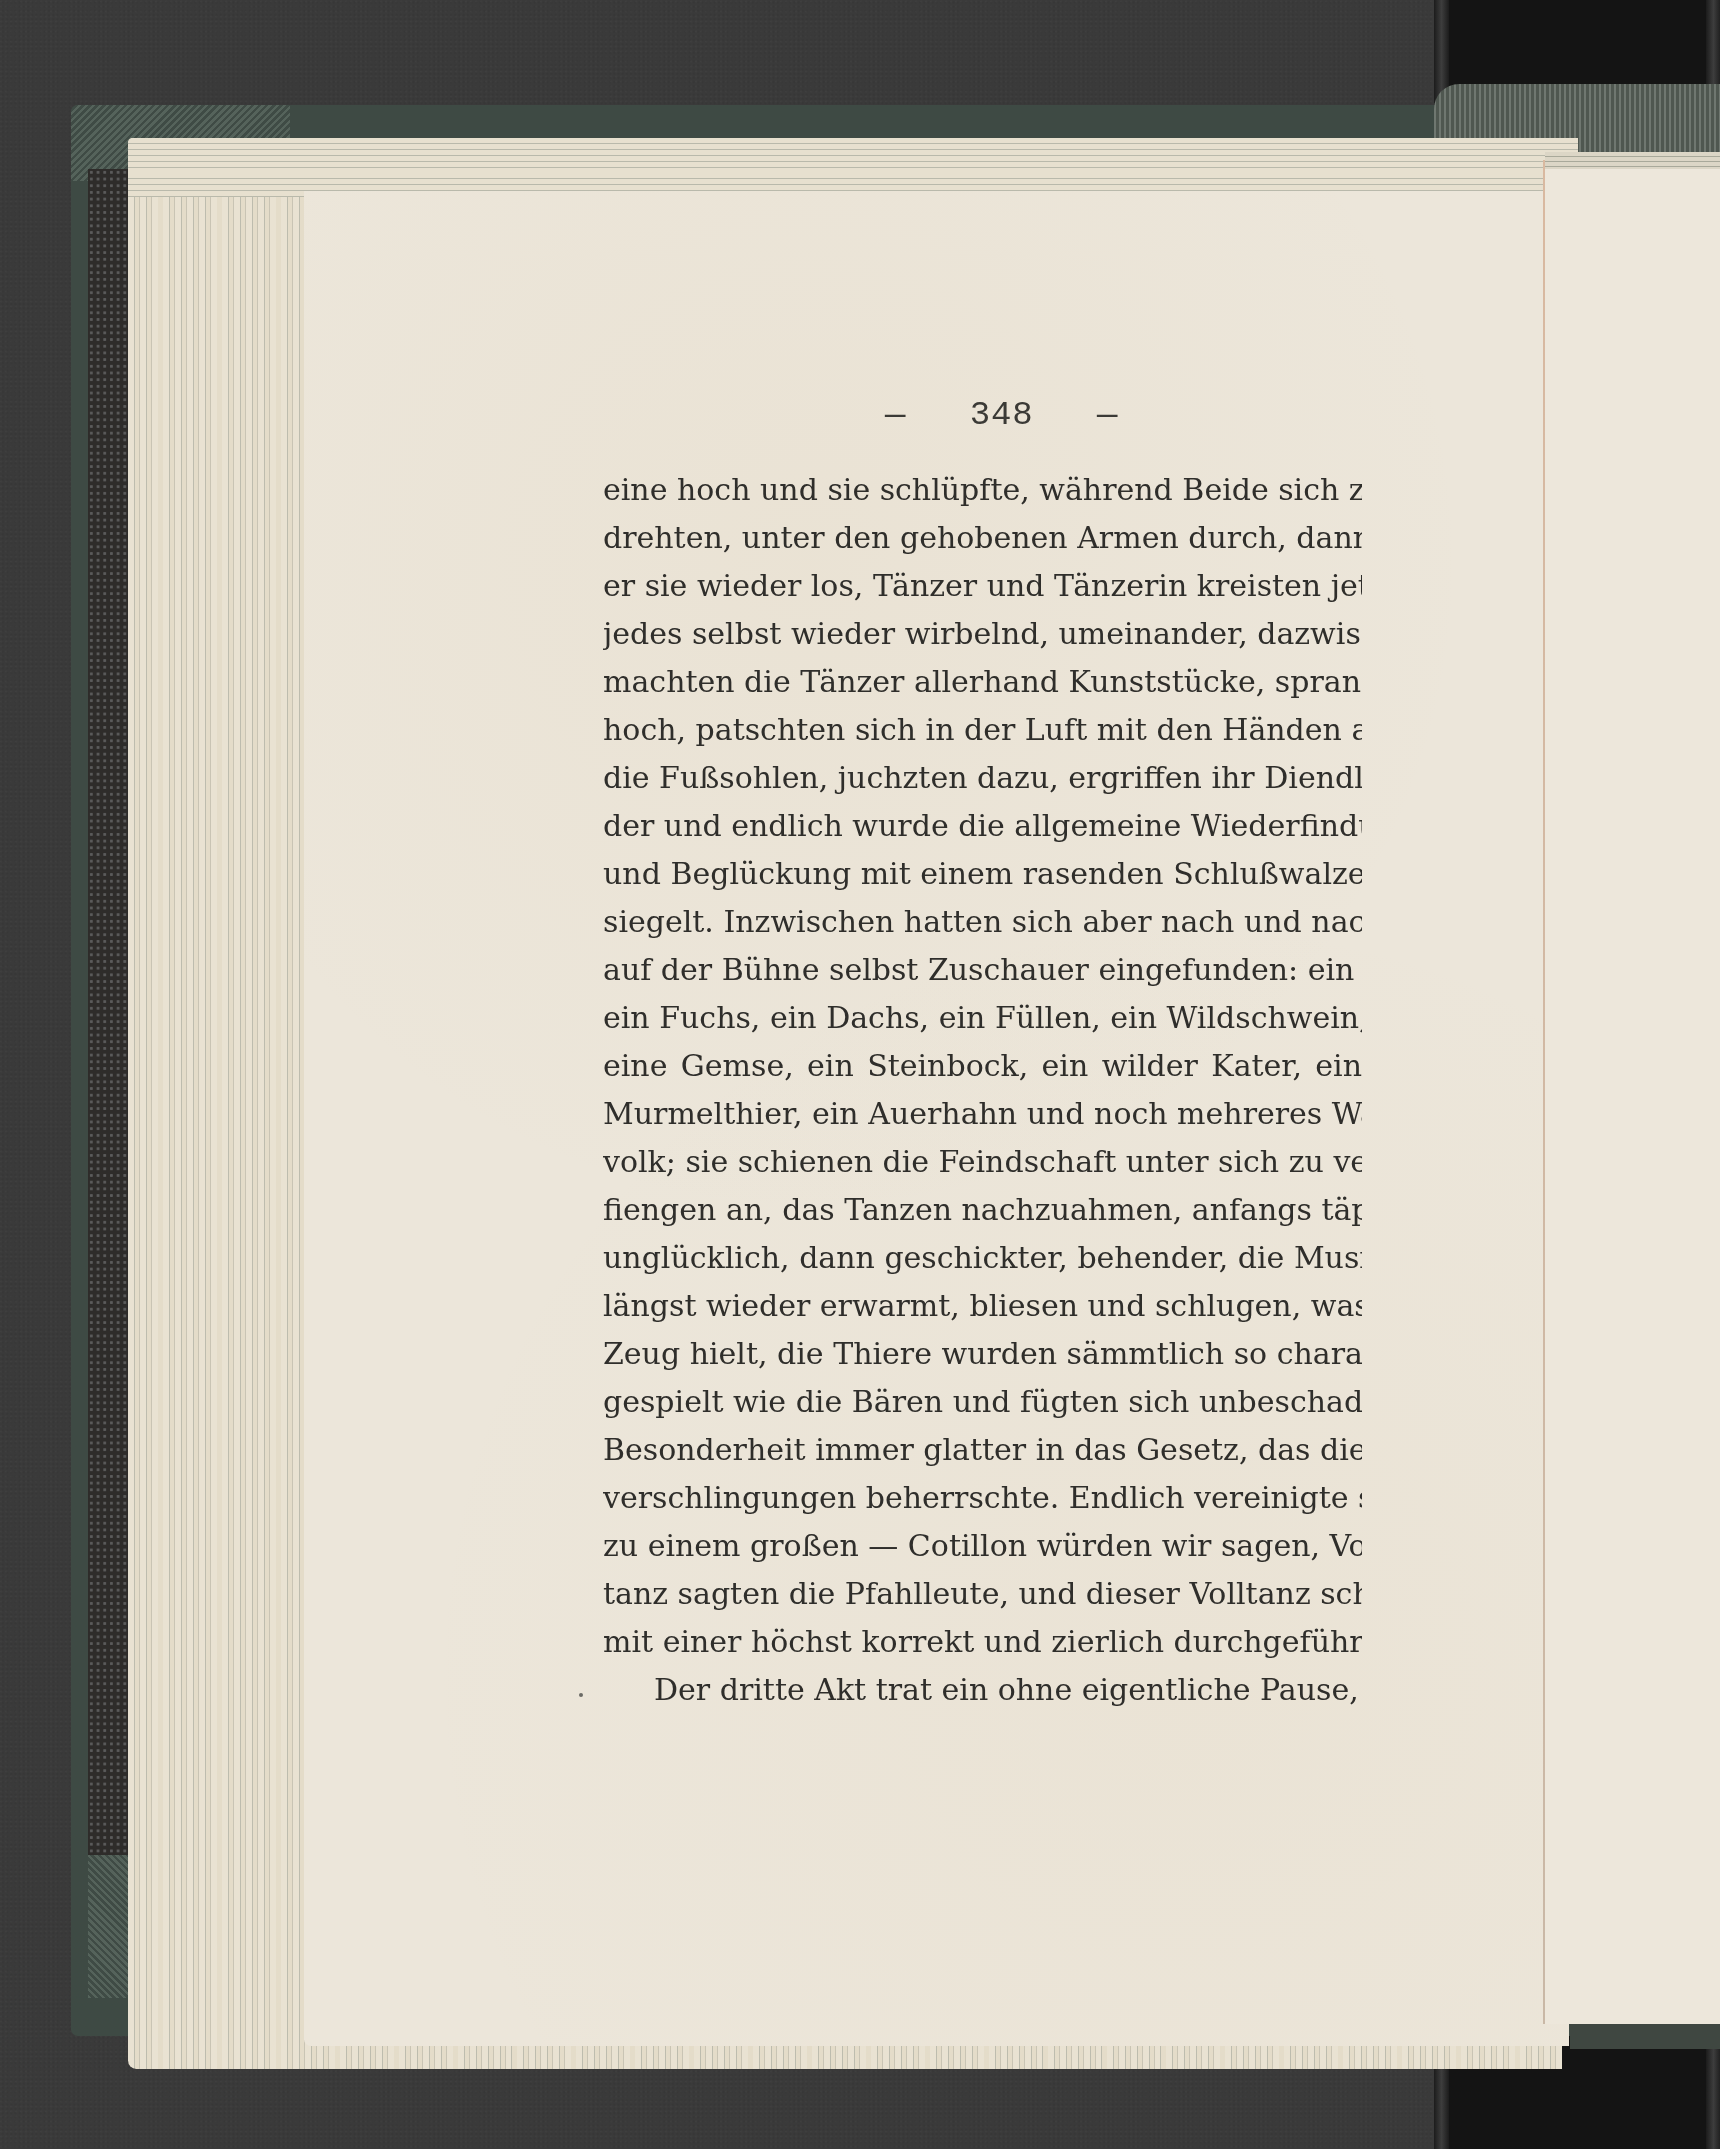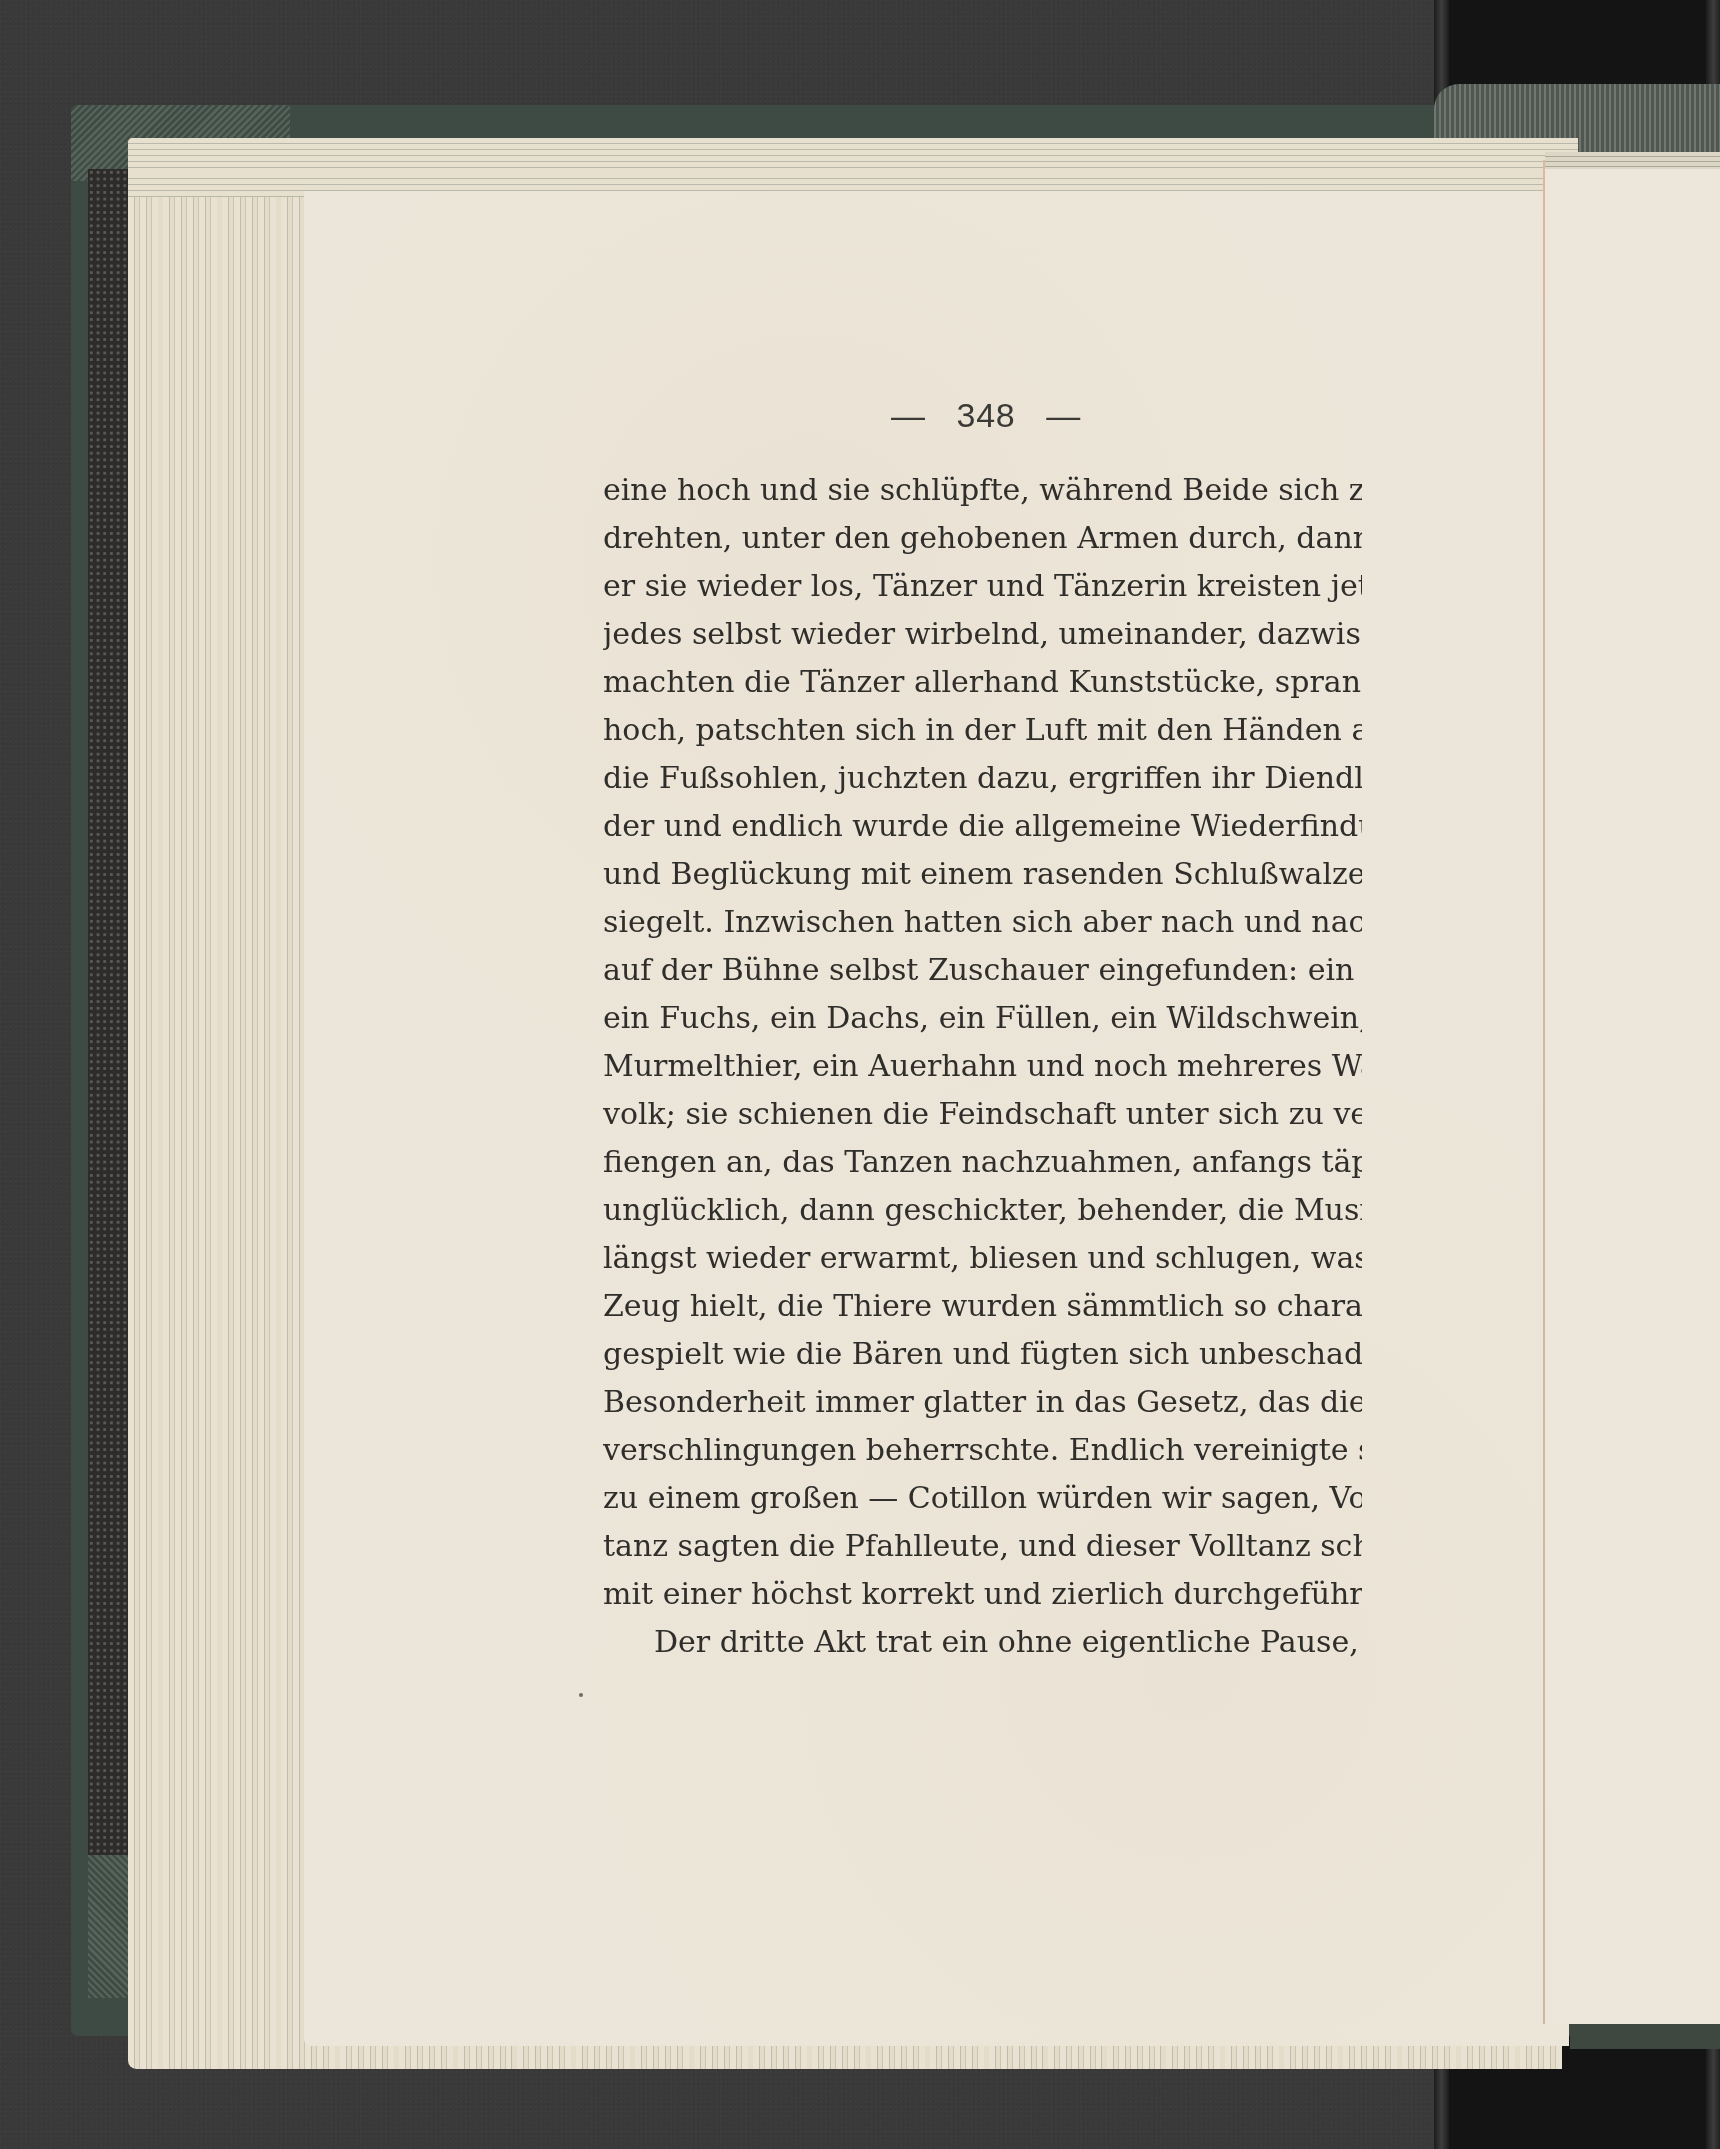--- a/index.html
+++ b/index.html
@@ -119,21 +119,21 @@
     width: 175px; height: 25px;
     background: repeating-linear-gradient(180deg, #dcd6c6 0 4.2px, #a9a99a 4.2px 5px);
   }
 
   
   .page-header {
     position: absolute;
     left: 885px; top: 396px;
     width: 202px;
     text-align: center;
-    font-family: Liberation Sans, sans-serif;
+    font-family: Liberation Mono, monospace;
     font-size: 34px;
     color: #3b3a36;
     letter-spacing: 0.8px;
     white-space: pre;
   }
   .text-block {
     position: absolute;
     left: 603px; top: 466px;
     width: 759px;
     font-family: "DejaVu Serif", serif;
@@ -195,20 +195,21 @@
   <span class="text-line">er sie wieder los, Tänzer und Tänzerin kreisten jetzt</span>
   <span class="text-line">jedes selbst wieder wirbelnd, umeinander, dazwischen</span>
   <span class="text-line">machten die Tänzer allerhand Kunststücke, sprangen</span>
   <span class="text-line">hoch, patschten sich in der Luft mit den Händen auf</span>
   <span class="text-line">die Fußsohlen, juchzten dazu, ergriffen ihr Diendl wie=</span>
   <span class="text-line">der und endlich wurde die allgemeine Wiederfindung</span>
   <span class="text-line">und Beglückung mit einem rasenden Schlußwalzer be=</span>
   <span class="text-line">siegelt. Inzwischen hatten sich aber nach und nach</span>
   <span class="text-line">auf der Bühne selbst Zuschauer eingefunden: ein Wolf,</span>
   <span class="text-line">ein Fuchs, ein Dachs, ein Füllen, ein Wildschwein,</span>
+  <span class="text-line">eine Gemse, ein Steinbock, ein wilder Kater, ein</span>
   <span class="text-line">Murmelthier, ein Auerhahn und noch mehreres Wald=</span>
   <span class="text-line">volk; sie schienen die Feindschaft unter sich zu vergessen,</span>
   <span class="text-line">fiengen an, das Tanzen nachzuahmen, anfangs täppisch,</span>
   <span class="text-line">unglücklich, dann geschickter, behender, die Musiker waren</span>
   <span class="text-line">längst wieder erwarmt, bliesen und schlugen, was das</span>
   <span class="text-line">Zeug hielt, die Thiere wurden sämmtlich so charaktertreu</span>
   <span class="text-line">gespielt wie die Bären und fügten sich unbeschadet dieser</span>
   <span class="text-line">Besonderheit immer glatter in das Gesetz, das die Tanz=</span>
   <span class="text-line">verschlingungen beherrschte. Endlich vereinigte sich Alles</span>
   <span class="text-line">zu einem großen — Cotillon würden wir sagen, Voll=</span>

